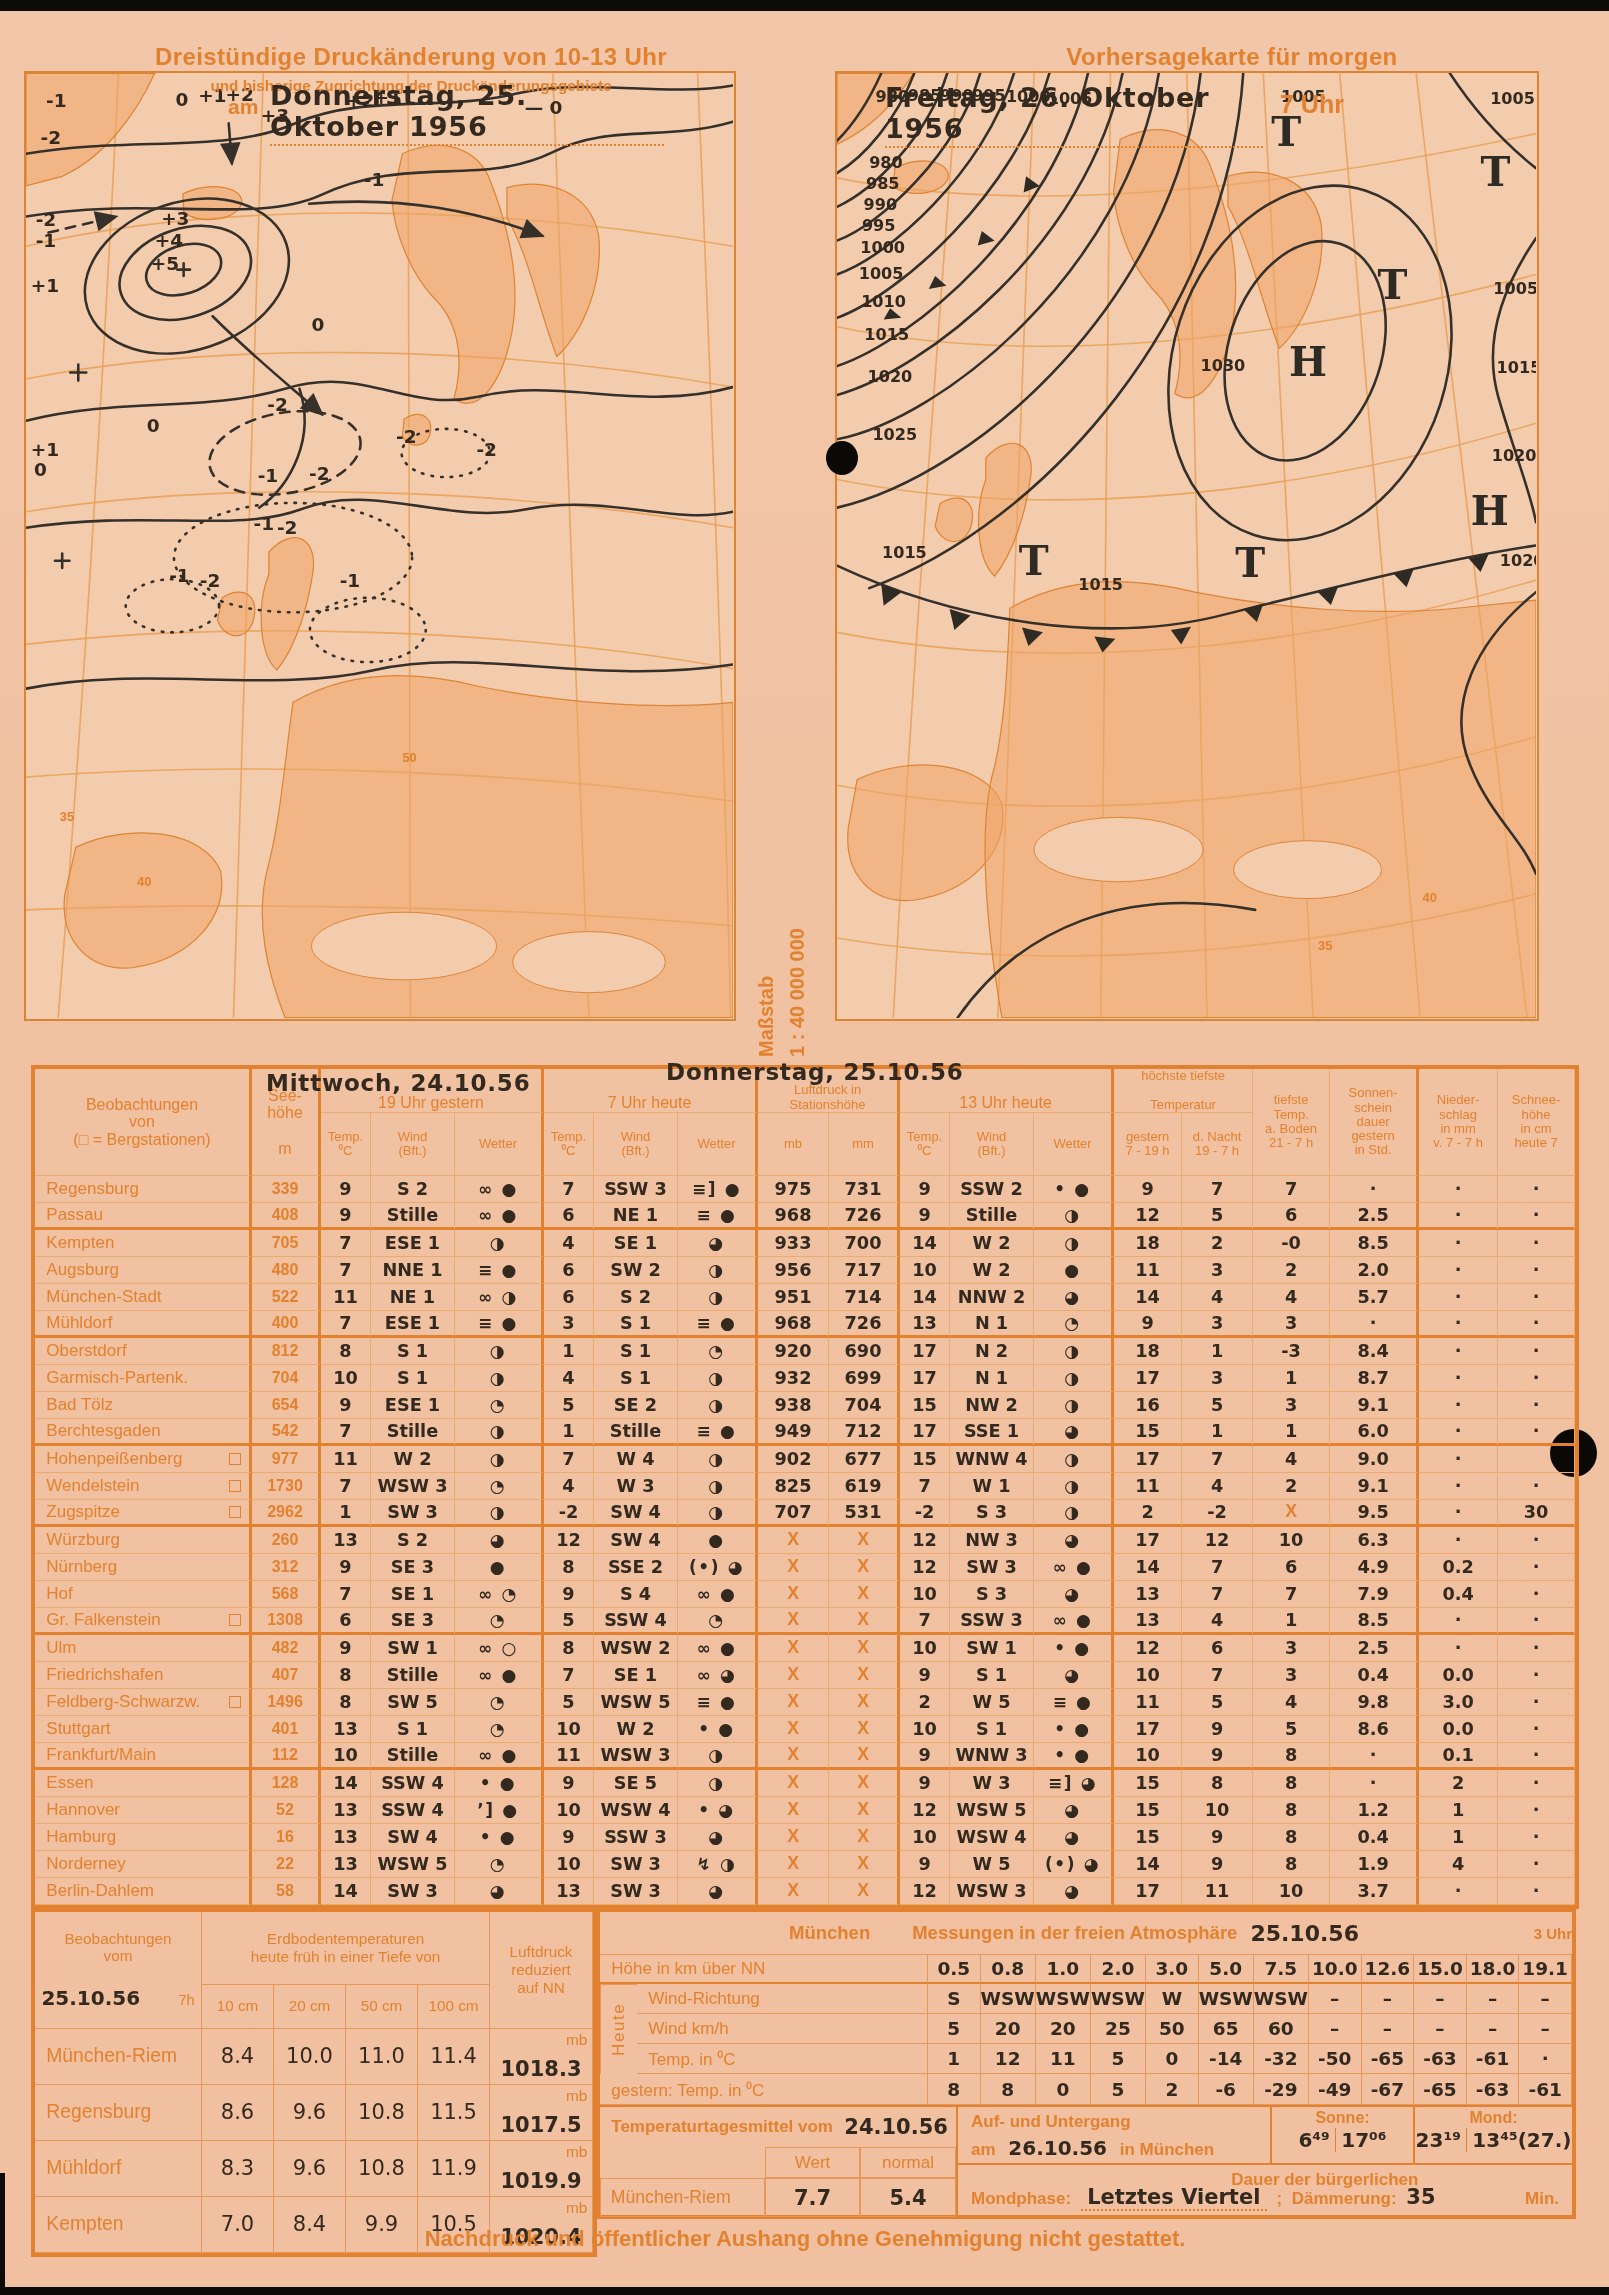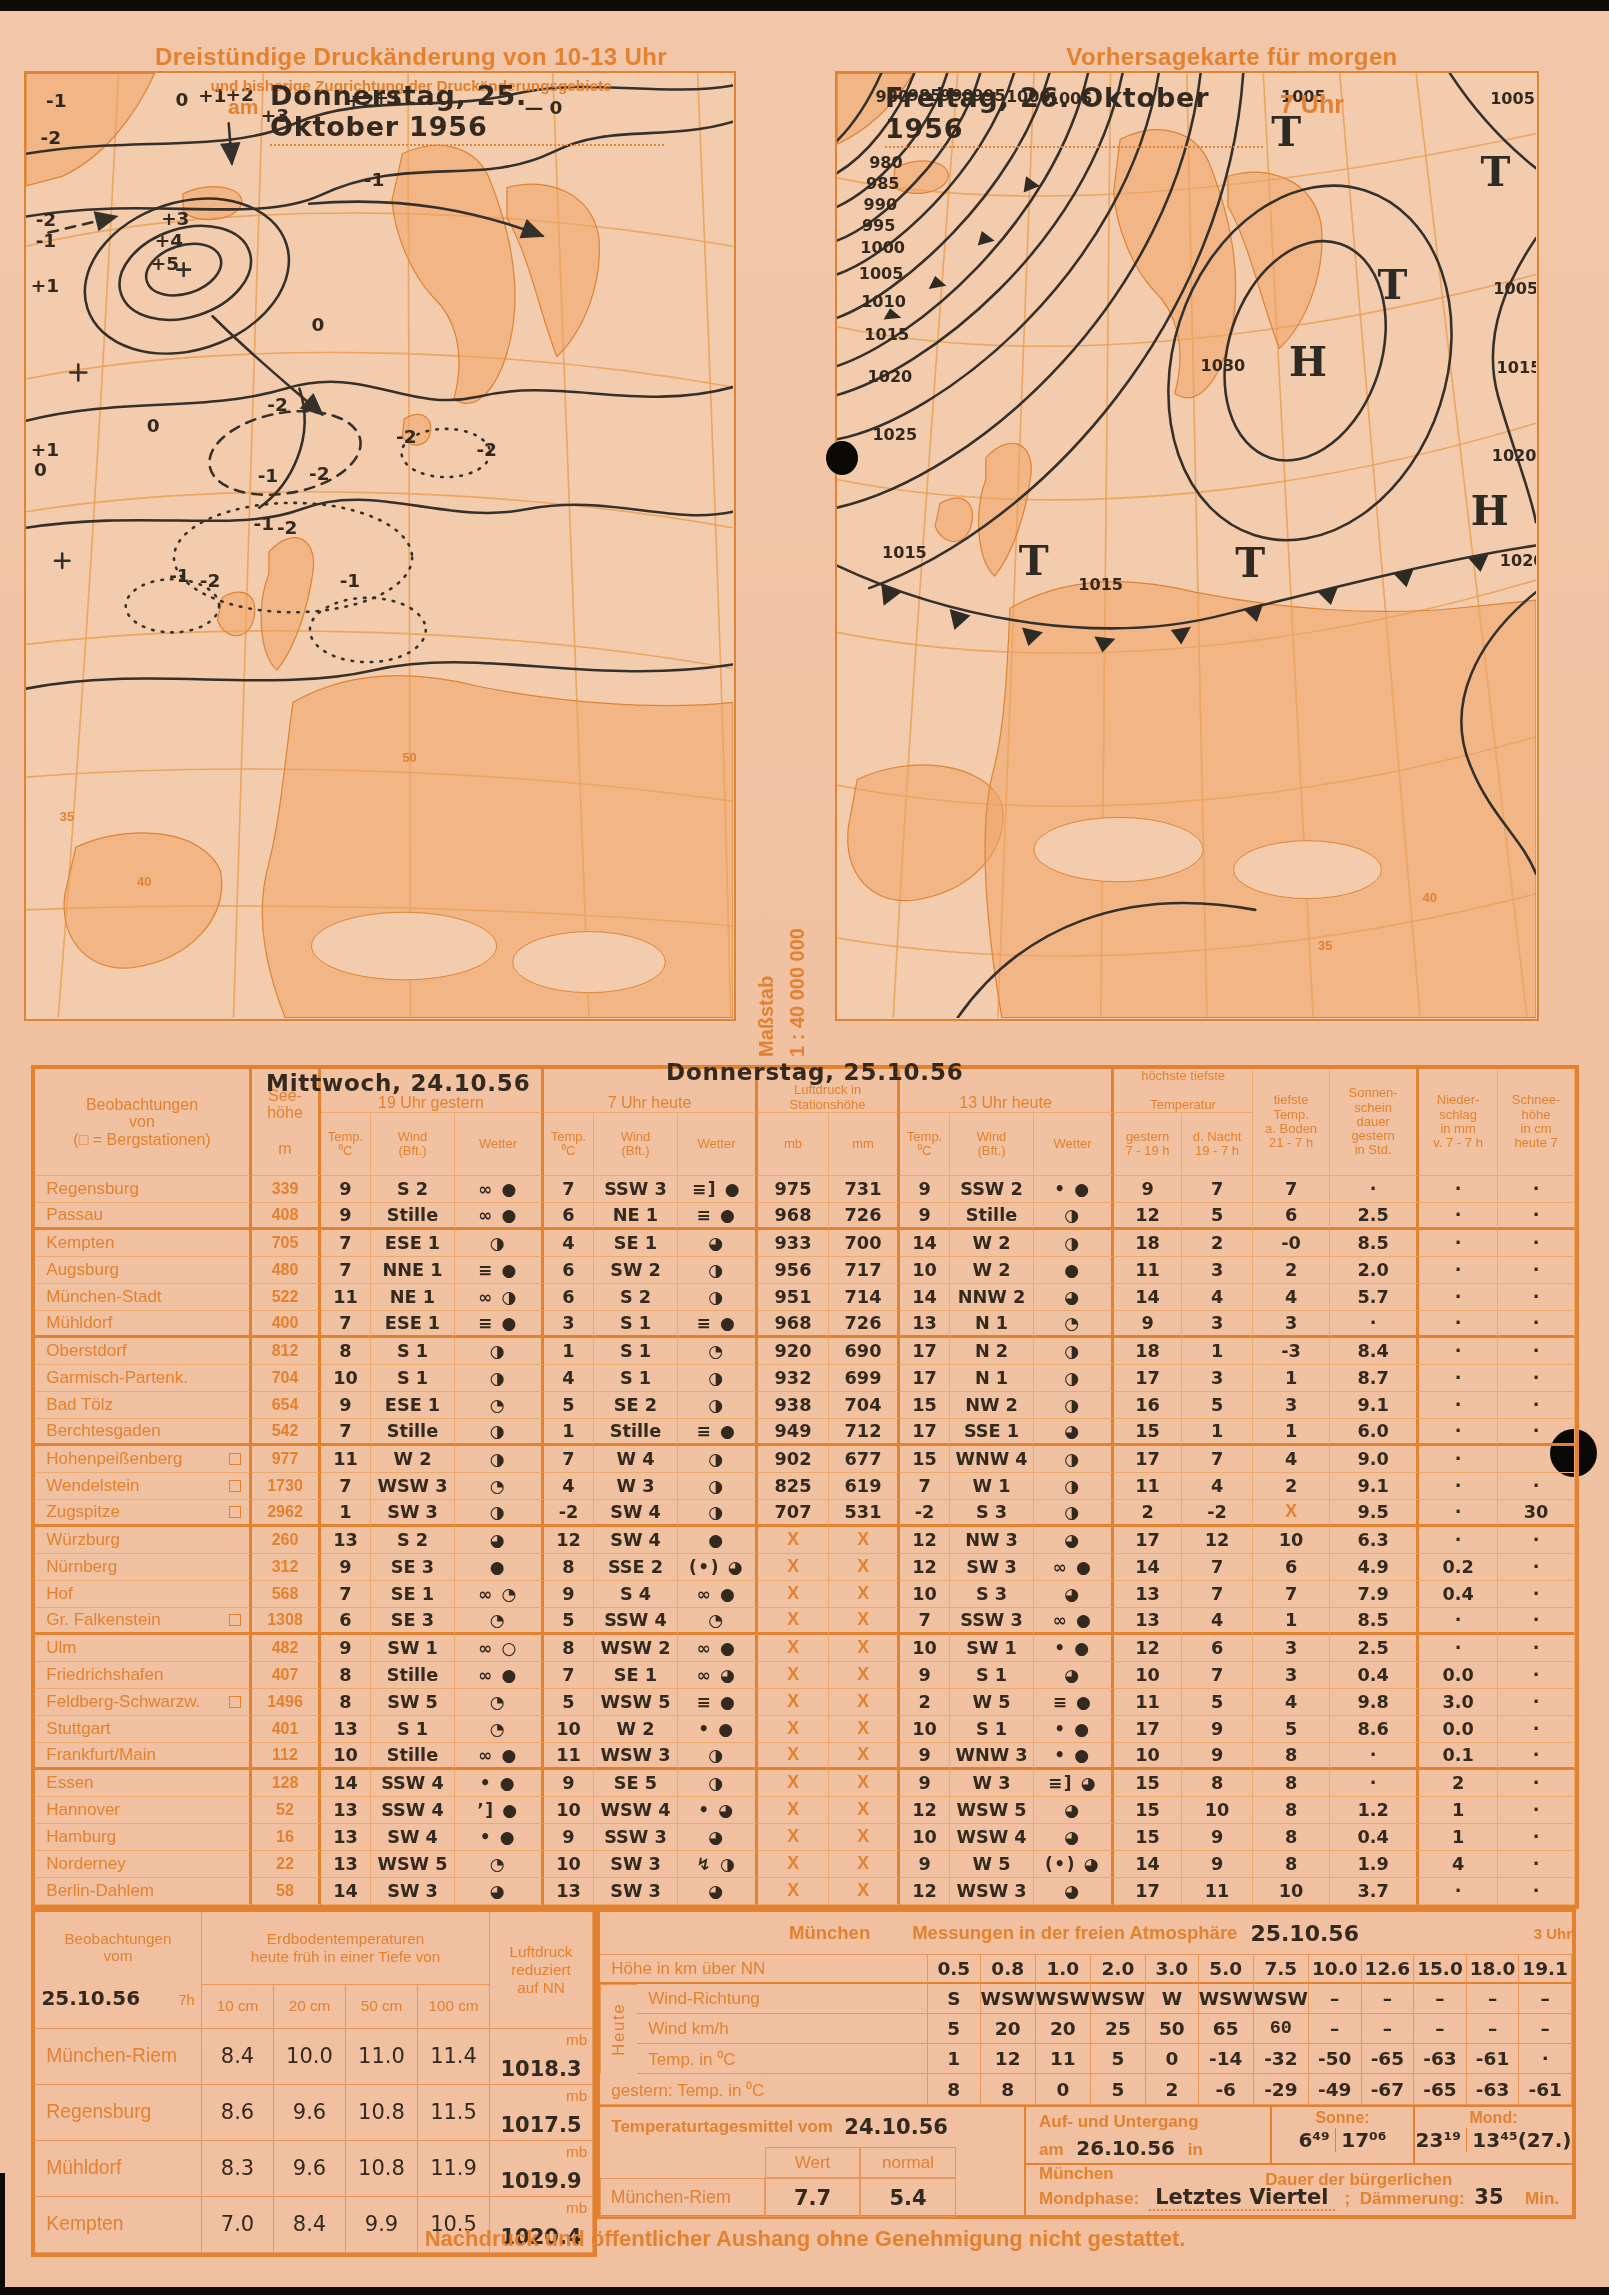--- a/index.html
+++ b/index.html
@@ -69,21 +69,21 @@
   .mun-head .hw{font-size:22px;margin-left:13px}
   .mun-head .c4{font-size:15px;font-weight:bold;margin-left:auto;}
   #mun-grid{display:grid;grid-template-columns:37px 291px repeat(12,1fr)}
   #mun-grid div{box-sizing:border-box;border-right:0.8px solid #e8975a;border-bottom:0.8px solid #e8975a;
     display:flex;align-items:center;justify-content:center;font-size:17px}
   #mun-grid .lab{justify-content:flex-start;padding-left:11.3px;color:#e2812f}
   #mun-grid .hw{font-size:18.5px}
   #mun-grid .hb{border-bottom:2.4px solid #e2812f}
   #mun-grid .vert{writing-mode:vertical-rl;transform:rotate(180deg);color:#e2812f;letter-spacing:1.6px;font-size:17px}
   .mun-bottom{display:flex;border-top:2.4px solid #e2812f;height:112px}
-  .tagm{width:426px;border-right:2.4px solid #e2812f;box-sizing:border-box}
+  .tagm{width:358px;border-right:2.4px solid #e2812f;box-sizing:border-box}
   .tagm-t{height:40px;display:flex;align-items:center;padding-left:11.3px;font-size:17px;font-weight:bold;gap:11.3px}
   .tagm-t .hw{font-size:21px}
   .tagm-g{display:grid;grid-template-columns:165px 95px 96px;grid-template-rows:31px 39px}
   .tag-c{box-sizing:border-box;border:0.8px solid #e8975a;display:flex;align-items:center;justify-content:center;font-size:17px}
   .tag-c.nob{border:none}
   .tag-c.nm{justify-content:flex-start;padding-left:9.7px;font-size:17.7px;color:#e2812f}
   .tag-c.hw{font-size:21px}
   .sunmoon{flex:1;display:flex;flex-direction:column}
   .sm-top{height:56px;border-bottom:2.4px solid #e2812f;display:flex;align-items:stretch}
   .sm-left{padding:3.2px 0 0 13px;font-size:17px;font-weight:bold;line-height:1.4;flex:1}
@@ -1147,21 +1147,21 @@
         <div class="hw" style="grid-row: 2;">–</div>
         <div class="hw" style="grid-row: 2;">–</div>
         <div class="hw" style="grid-row: 2;">–</div>
         <div class="lab" style="grid-area: 3 / 2; height: 30px;">Wind km/h</div>
         <div class="hw" style="grid-row: 3;">5</div>
         <div class="hw" style="grid-row: 3;">20</div>
         <div class="hw" style="grid-row: 3;">20</div>
         <div class="hw" style="grid-row: 3;">25</div>
         <div class="hw" style="grid-row: 3;">50</div>
         <div class="hw" style="grid-row: 3;">65</div>
-        <div class="hw" style="grid-row: 3; font-family: Liberation Mono, monospace;">60</div>
+        <div class="hw" style="grid-row: 3;">60</div>
         <div class="hw" style="grid-row: 3;">–</div>
         <div class="hw" style="grid-row: 3;">–</div>
         <div class="hw" style="grid-row: 3;">–</div>
         <div class="hw" style="grid-row: 3;">–</div>
         <div class="hw" style="grid-row: 3;">–</div>
         <div class="lab" style="grid-area: 4 / 2; height: 30px;">Temp. in ⁰C</div>
         <div class="hw" style="grid-row: 4;">1</div>
         <div class="hw" style="grid-row: 4;">12</div>
         <div class="hw" style="grid-row: 4;">11</div>
         <div class="hw" style="grid-row: 4;">5</div>

